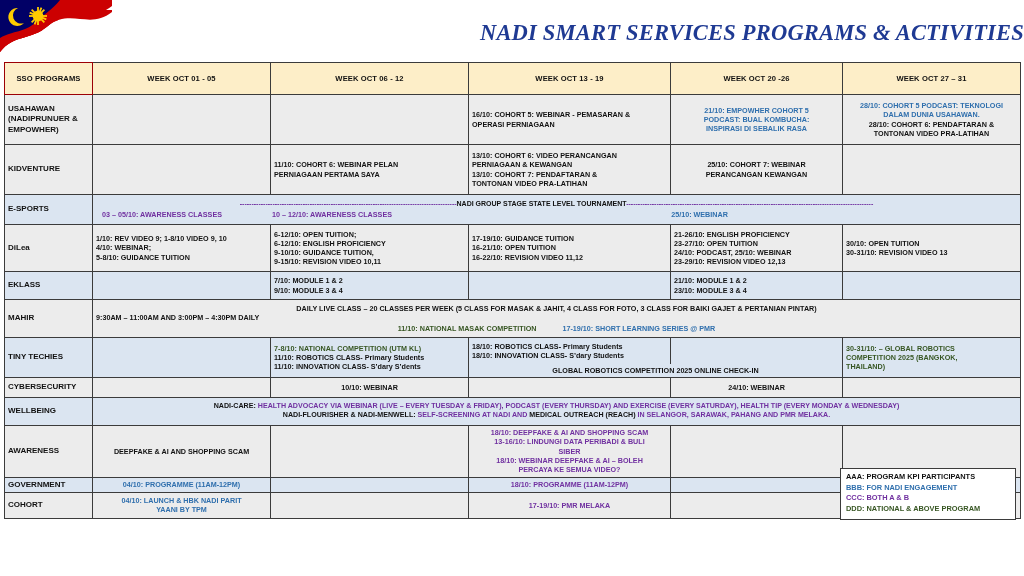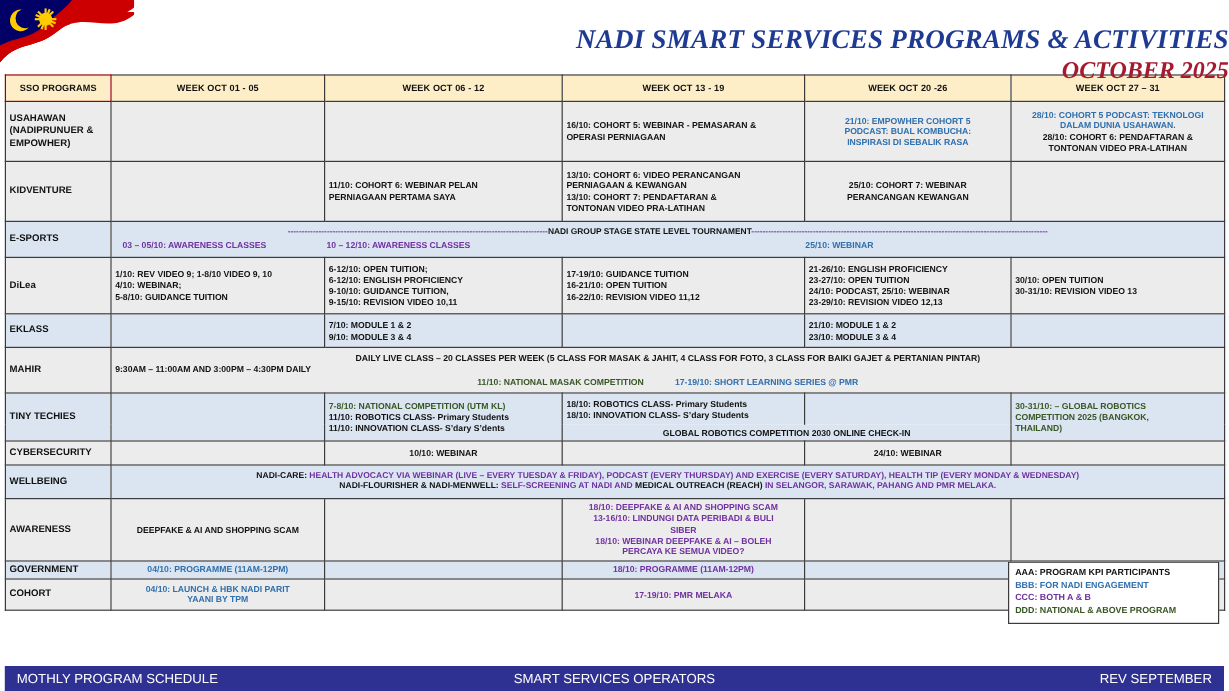--- a/index.html
+++ b/index.html
@@ -32,21 +32,21 @@
   table.sched td{
     border:1px solid #3b3b3b;vertical-align:middle;padding:2px 3px;
     box-sizing:border-box;overflow:hidden;line-height:1.26;
   }
   col.c0{width:88px;} col.c1{width:178px;} col.c2{width:198px;}
   col.c3{width:202px;} col.c4{width:172px;} col.c5{width:178px;}
 
   
   tr.hdr td{
     background:#fdeec8;text-align:center;font-weight:bold;font-size:7.6px;
-    color:#111;height:22px;letter-spacing:.1px;
+    color:#111;height:32px;letter-spacing:.1px;
   }
   tr.hdr td.c0{border:1.6px solid #9c0006;}
 
   
   td.label{font-weight:bold;font-size:8px;color:#111;text-align:left;padding-left:6px;}
 
   .rowgrey td{background:#ececec;}
   .rowblue td{background:#dbe5f1;}
 
   
@@ -127,21 +127,20 @@
             <rect x="-0.9" y="-9" width="1.8" height="18" transform="rotate(22.5)"></rect>
             <rect x="-9" y="-0.9" width="18" height="1.8" transform="rotate(22.5)"></rect>
           </g>
         </g>
       </g>
     </svg>
   </div>
 
   <div class="header">
     <div class="title">NADI SMART SERVICES PROGRAMS &amp; ACTIVITIES</div>
-    <div class="subtitle">OCTOBER 2025</div>
   </div>
 
   <div class="legend">
     <div class="blk">AAA: PROGRAM KPI PARTICIPANTS</div>
     <div class="blue">BBB:  FOR NADI ENGAGEMENT</div>
     <div class="purple">CCC:  BOTH  A &amp; B</div>
     <div class="green">DDD: NATIONAL &amp; ABOVE PROGRAM</div>
   </div>
 
   <table class="sched">
@@ -289,21 +288,21 @@
           <div>18/10: INNOVATION CLASS- S’dary Students</div>
         </td>
         <td style="border-bottom:none;"></td>
         <td rowspan="2" class="cell lft green">
           <div>30-31/10: – GLOBAL ROBOTICS</div>
           <div>COMPETITION 2025 (BANGKOK,</div>
           <div>THAILAND)</div>
         </td>
       </tr>
       <tr class="rowblue" style="height:12px;">
-        <td colspan="2" class="cell ctr blk" style="border-top:none;">GLOBAL ROBOTICS COMPETITION 2030 ONLINE CHECK-IN</td>
+        <td colspan="2" class="cell ctr blk" style="border-top:none;">GLOBAL ROBOTICS COMPETITION 2025 ONLINE CHECK-IN</td>
       </tr>
 
       <tr class="rowgrey" style="height:20px;">
         <td class="label">CYBERSECURITY</td>
         <td></td>
         <td class="cell ctr blk">10/10: WEBINAR</td>
         <td></td>
         <td class="cell ctr blk">24/10: WEBINAR</td>
         <td></td>
       </tr>
@@ -348,19 +347,14 @@
         </td>
         <td></td>
         <td class="cell ctr purple">17-19/10: PMR MELAKA</td>
         <td></td>
         <td></td>
       </tr>
 
     </tbody>
   </table>
 
-  <div class="footer">
-    <div class="f-left">MOTHLY PROGRAM SCHEDULE</div>
-    <div class="f-mid">SMART SERVICES OPERATORS</div>
-    <div class="f-right">REV SEPTEMBER</div>
-  </div>
 
 </div>
 
 </body></html>

